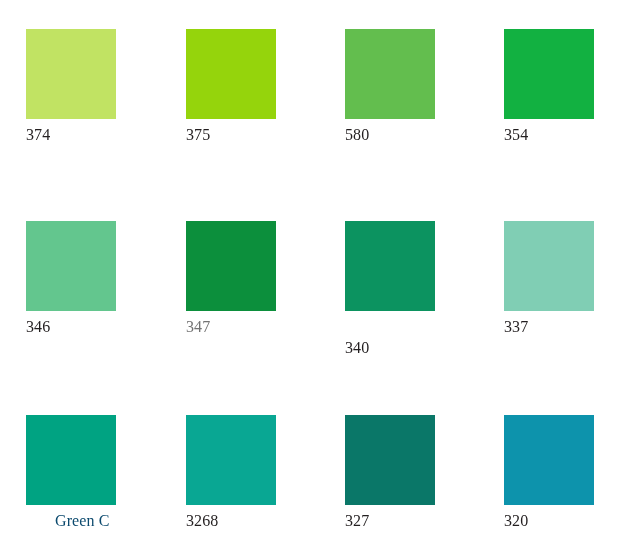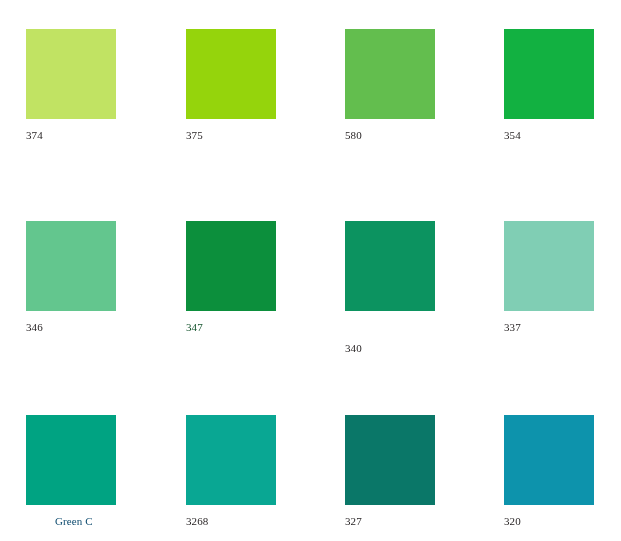--- a/index.html
+++ b/index.html
@@ -29,21 +29,21 @@
   .swatch-chip {
     width: 90px;
     height: 90px;
     display: block;
   }
 
   .swatch-label {
     display: block;
     margin-top: 9px;
     font-family: "Liberation Serif", "DejaVu Serif", serif;
-    font-size: 11px;
+    font-size: 16px;
     line-height: 14px;
     color: #231f20;
     white-space: nowrap;
     letter-spacing: 0.1px;
   }
 
   
   .col-0 { left: 26px; }
   .col-1 { left: 186px; }
   .col-2 { left: 345px; }
@@ -75,21 +75,21 @@
     <span class="swatch-chip" style="background-color: rgb(18, 177, 65);"></span>
     <span class="swatch-label" style="color: rgb(35, 31, 32);">354</span>
   </div>
 
   <div class="swatch-cell row-1 col-0">
     <span class="swatch-chip" style="background-color: rgb(99, 198, 142);"></span>
     <span class="swatch-label" style="color: rgb(35, 31, 32);">346</span>
   </div>
   <div class="swatch-cell row-1 col-1">
     <span class="swatch-chip" style="background-color: rgb(12, 143, 60);"></span>
-    <span class="swatch-label" style="color: #14532d; font-family: Liberation Serif, serif;">347</span>
+    <span class="swatch-label" style="color: #737373; font-family: Liberation Serif, serif;">347</span>
   </div>
   <div class="swatch-cell row-1 col-2">
     <span class="swatch-chip" style="background-color: rgb(12, 147, 96);"></span>
     <span class="swatch-label" style="color: rgb(35, 31, 32); margin-top: 30px;">340</span>
   </div>
   <div class="swatch-cell row-1 col-3">
     <span class="swatch-chip" style="background-color: rgb(128, 206, 180);"></span>
     <span class="swatch-label" style="color: rgb(35, 31, 32);">337</span>
   </div>
 

